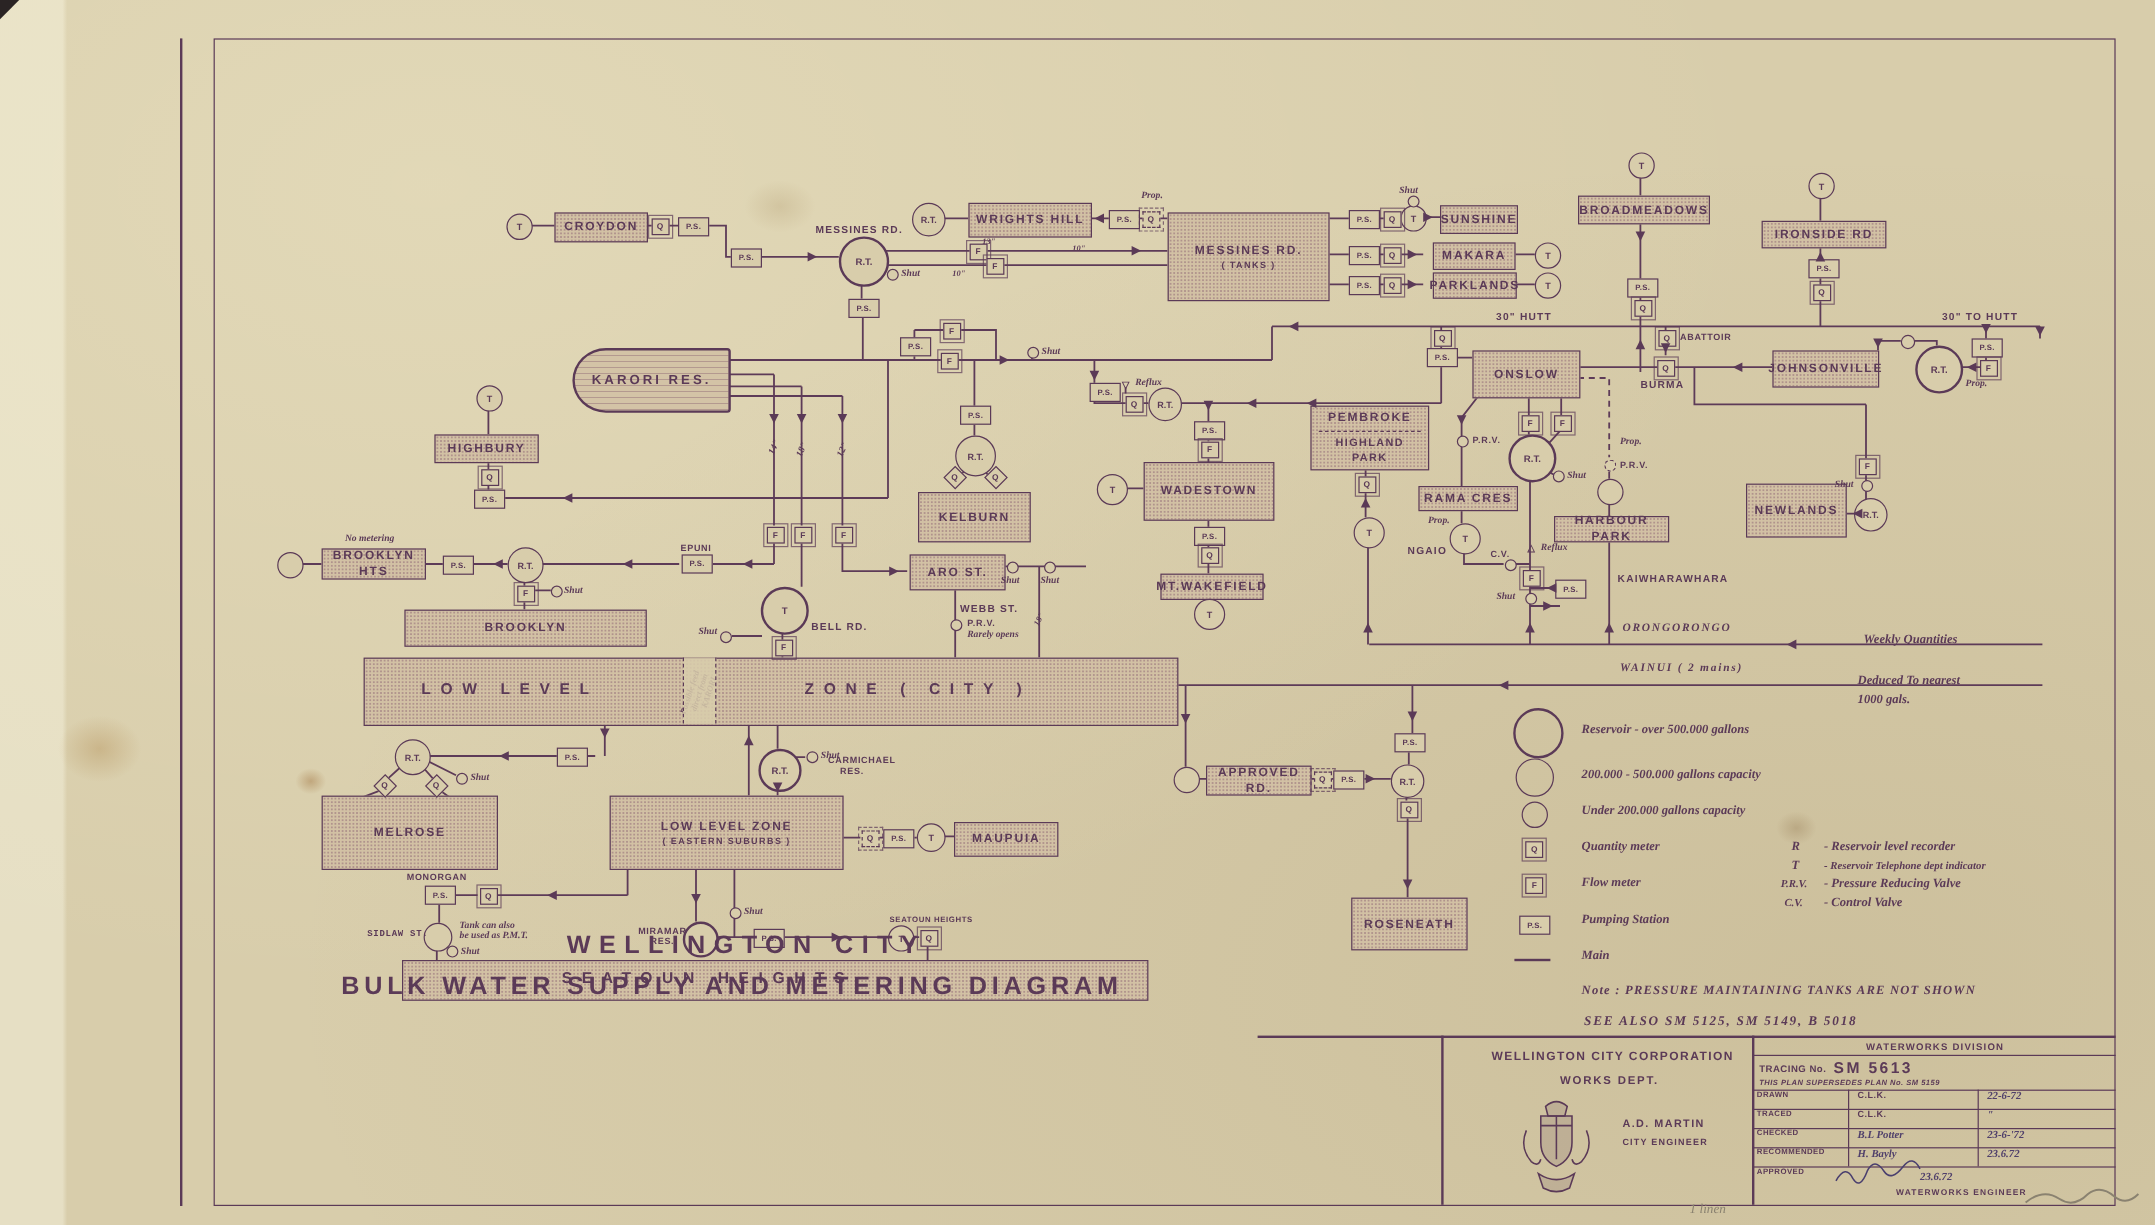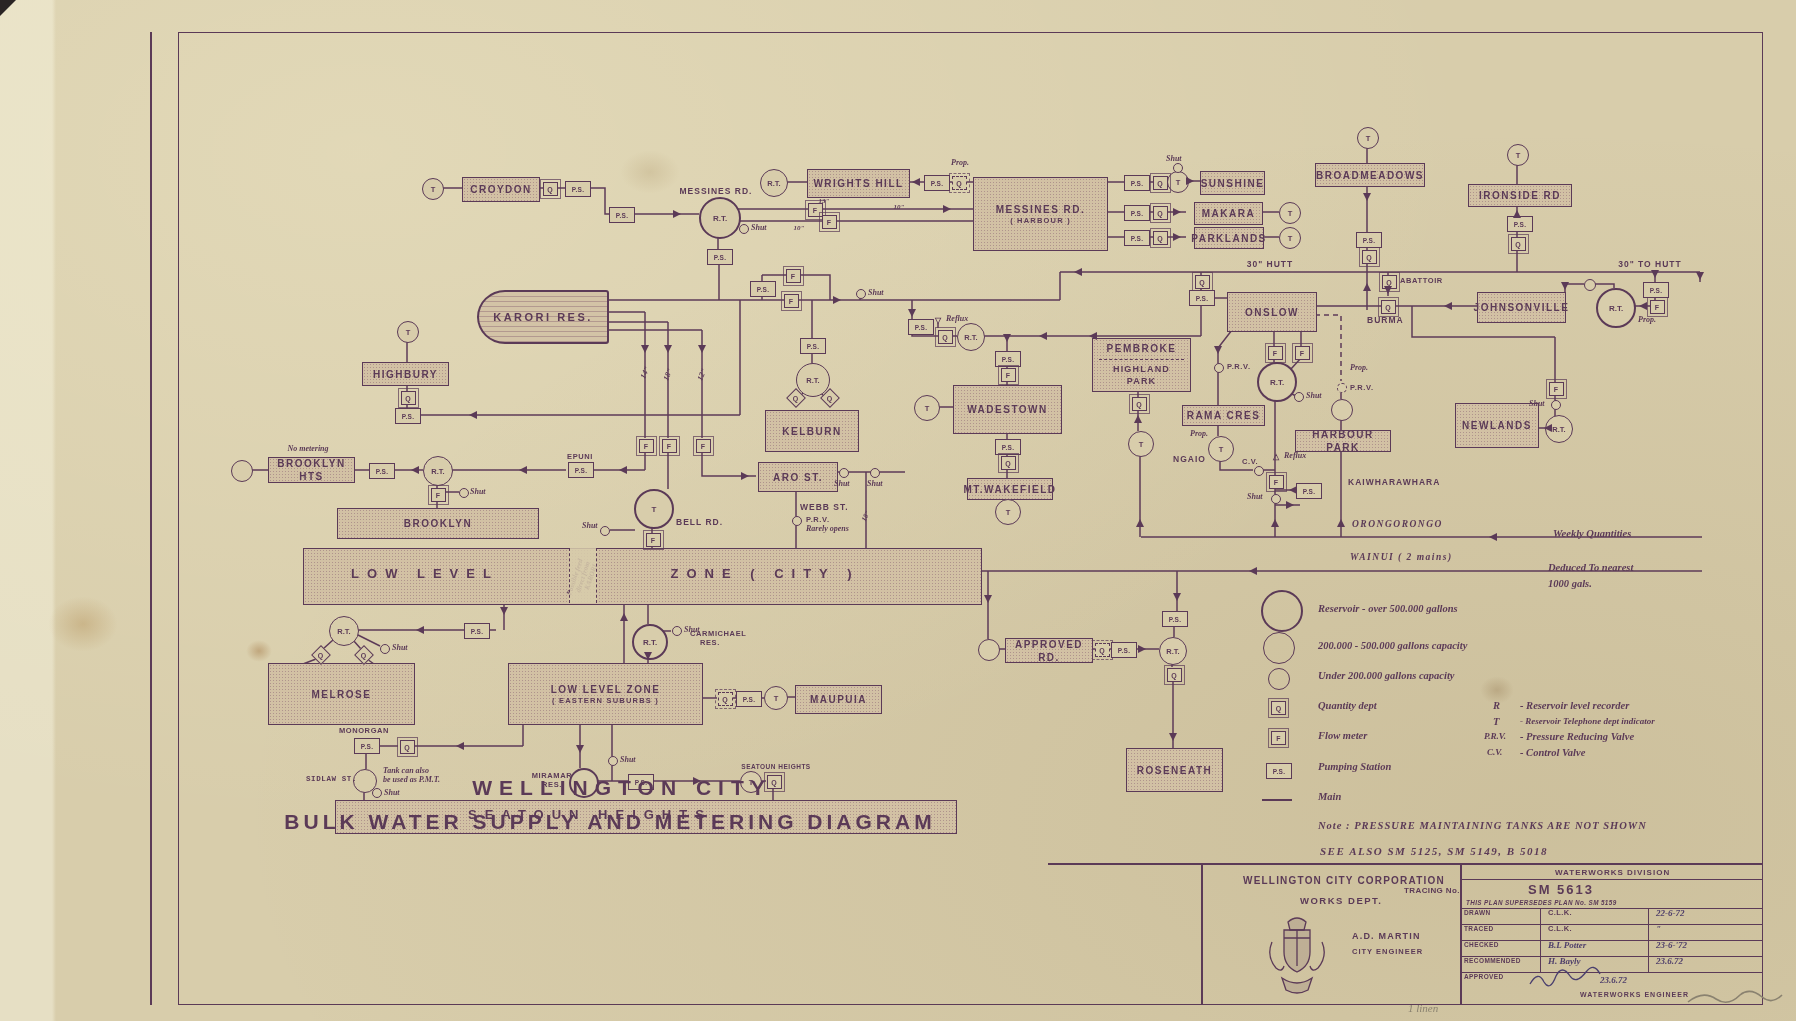--- a/index.html
+++ b/index.html
@@ -89,21 +89,21 @@
 
   <div id="dlayer">
       <div class="nbox" style="left: 462px; top: 177px; width: 76px; height: 23px;">
         <span>CROYDON</span>
       </div>
       <div class="nbox" style="left: 807px; top: 169px; width: 101px; height: 27px;">
         <span>WRIGHTS HILL</span>
       </div>
       <div class="nbox" style="left: 973px; top: 177px; width: 133px; height: 72px;">
         <span>MESSINES RD.</span>
-        <span class="sub">( HARBOUR )</span>
+        <span class="sub">( TANKS )</span>
       </div>
       <div class="nbox" style="left: 1200px; top: 171px; width: 63px; height: 22px;">
         <span>SUNSHINE</span>
       </div>
       <div class="nbox" style="left: 1194px; top: 202px; width: 67px; height: 21px;">
         <span>MAKARA</span>
       </div>
       <div class="nbox" style="left: 1194px; top: 227px; width: 68px; height: 20px;">
         <span>PARKLANDS</span>
       </div>
@@ -534,21 +534,21 @@
 
   <div class="lcirc" style="left:1261px;top:590px;width:38px;height:38px;border-width:2.8px;"></div>
   <div class="lcirc" style="left:1263px;top:632px;width:30px;height:30px;"></div>
   <div class="lcirc" style="left:1268px;top:668px;width:20px;height:20px;"></div>
   <div class="legend-item i9" style="left:1318px;top:603px;">Reservoir - over  500.000 gallons</div>
   <div class="legend-item i9" style="left:1318px;top:640px;">200.000 - 500.000 gallons capacity</div>
   <div class="legend-item i9" style="left:1318px;top:670px;">Under 200.000 gallons capacity</div>
   <div class="sb" style="left:1271px;top:701px;">
       <span>Q</span>
     </div>
-  <div class="legend-item i9" style="left:1318px;top:700px;">Quantity dept</div>
+  <div class="legend-item i9" style="left:1318px;top:700px;">Quantity meter</div>
   <div class="sb" style="left:1271px;top:731px;">
       <span>F</span>
     </div>
   <div class="legend-item i9" style="left:1318px;top:730px;">Flow meter</div>
   <div class="sbp" style="left:1266px;top:763px;">
       <span>P.S.</span>
     </div>
   <div class="legend-item i9" style="left:1318px;top:761px;">Pumping Station</div>
   <div class="hline" style="left:1262px;top:799px;width:30px;height:1.6px;"></div>
   <div class="legend-item i9" style="left:1318px;top:791px;text-align:right;">Main</div>
@@ -573,21 +573,21 @@
   <div class="hline" style="left:1460px;top:879px;width:303px;height:1.2px;"></div>
   <div class="hline" style="left:1460px;top:908px;width:303px;height:1.2px;"></div>
   <div class="hline" style="left:1460px;top:924px;width:303px;height:1px;"></div>
   <div class="hline" style="left:1460px;top:940px;width:303px;height:1px;"></div>
   <div class="hline" style="left:1460px;top:956px;width:303px;height:1px;"></div>
   <div class="hline" style="left:1460px;top:972px;width:303px;height:1px;"></div>
   <div class="vline" style="left:1540px;top:908px;width:1px;height:64px;"></div>
   <div class="vline" style="left:1648px;top:908px;width:1px;height:64px;"></div>
 
   <div class="legend-item tbl" style="left:1555px;top:868px;font-size:8px;letter-spacing:1px;">WATERWORKS DIVISION</div>
-  <div class="legend-item tbl" style="left:1404px;top:886px;font-size:8px;text-align:right;">TRACING No.</div>
+  <div class="legend-item tbl" style="left:1466px;top:886px;font-size:8px;text-align:right;">TRACING No.</div>
   <div class="legend-item" style="left:1528px;top:882px;font:700 13px 'Liberation Sans',sans-serif;letter-spacing:2px;">SM 5613</div>
   <div class="legend-item tbl" style="left:1466px;top:899px;font-size:6.3px;font-style:italic;">THIS PLAN SUPERSEDES PLAN No. SM 5159</div>
   <div id="tb-rows">
       <div class="legend-item tbl" style="left: 1464px; top: 909px; font-size: 6.5px; z-index: 3; position: absolute;">DRAWN</div>
       <div class="legend-item tbl" style="left: 1548px; top: 908px; font-size: 7.5px; z-index: 3; position: absolute;">C.L.K.</div>
       <div class="legend-item hand" style="left: 1656px; top: 908px; z-index: 3; position: absolute;">22-6-72</div>
       <div class="legend-item tbl" style="left: 1464px; top: 925px; font-size: 6.5px; z-index: 3; position: absolute;">TRACED</div>
       <div class="legend-item tbl" style="left: 1548px; top: 924px; font-size: 7.5px; z-index: 3; position: absolute;">C.L.K.</div>
       <div class="legend-item hand" style="left: 1656px; top: 924px; z-index: 3; position: absolute;">"</div>
       <div class="legend-item tbl" style="left: 1464px; top: 941px; font-size: 6.5px; z-index: 3; position: absolute;">CHECKED</div>

